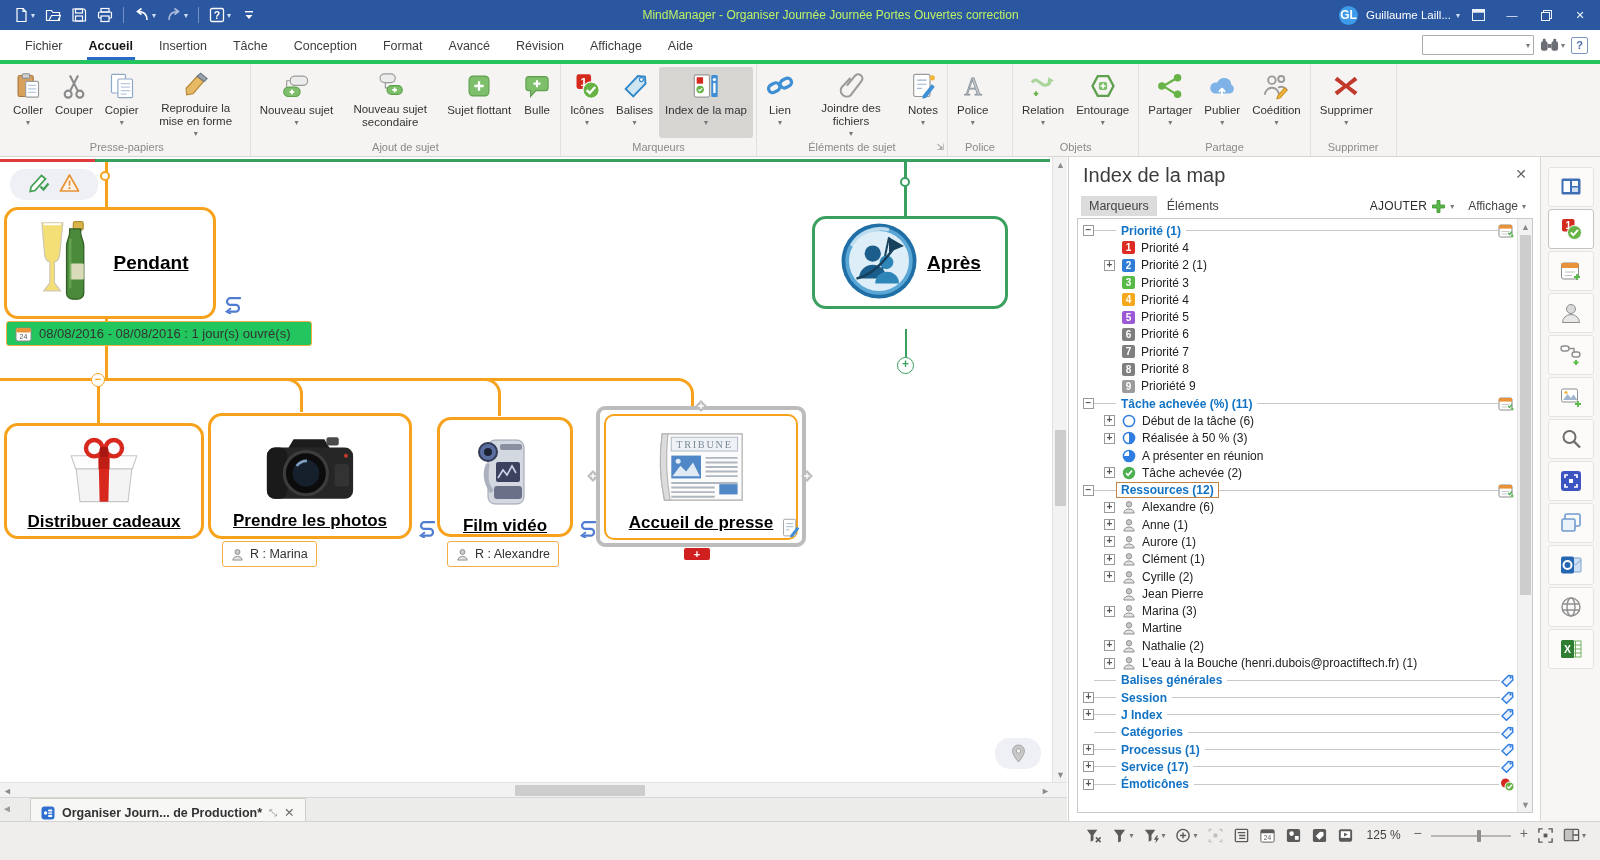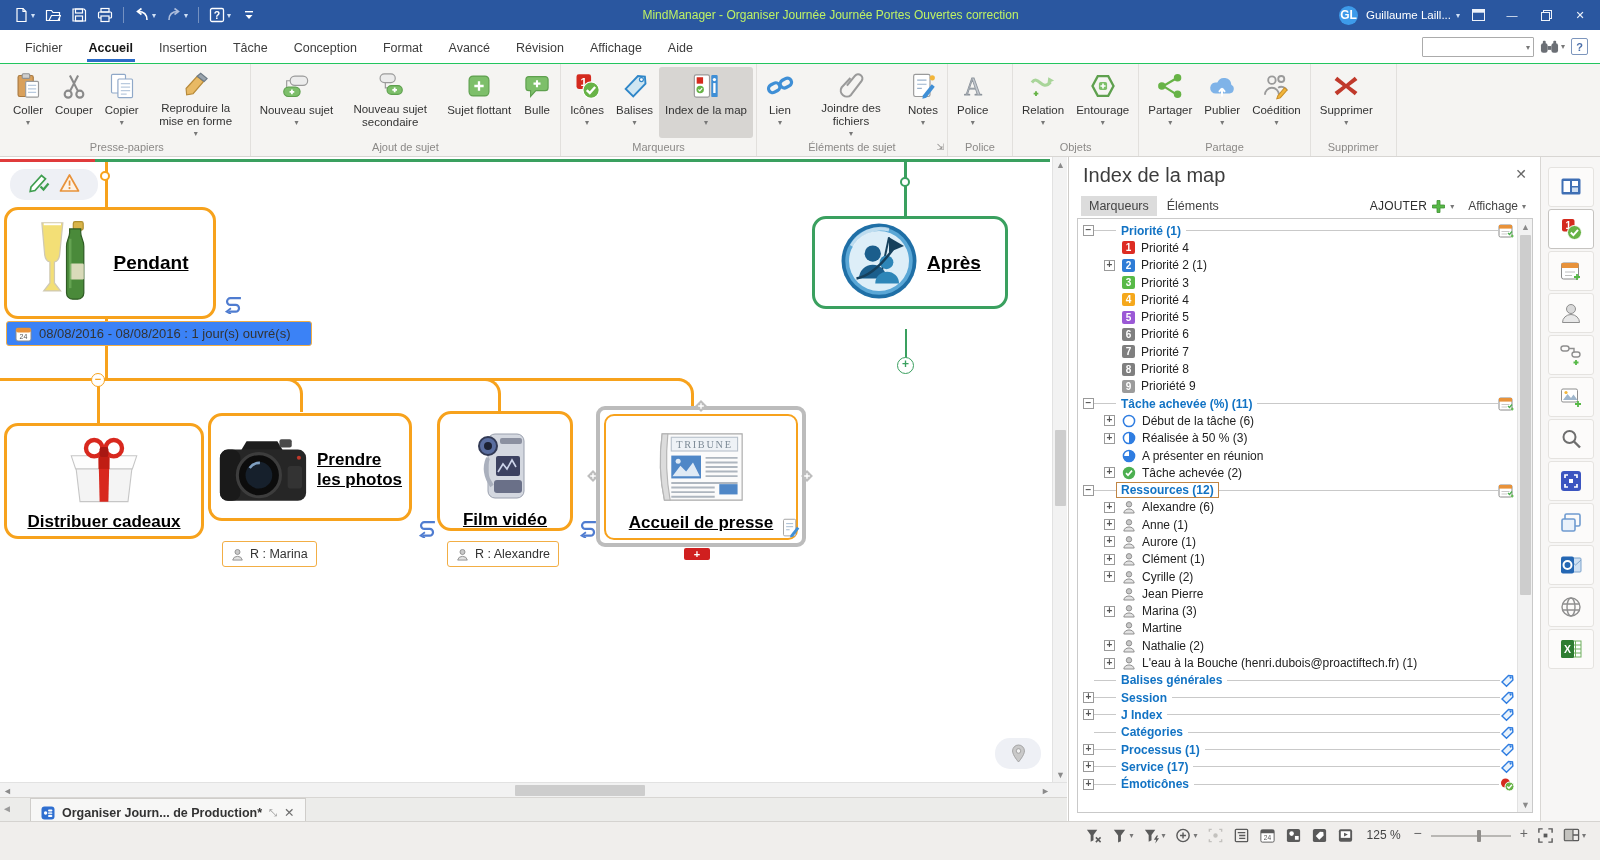--- a/index.html
+++ b/index.html
@@ -15,21 +15,21 @@
   .qchev{font-size:8px;color:#cfe0f5;}
   .qsep{width:1px;height:16px;background:rgba(255,255,255,.35);margin:0 5px;}
   .title{position:absolute;left:13px;right:0;text-align:center;font-size:12px;color:#bef264;pointer-events:none;margin-left:48px;}
   .tb-right{margin-left:auto;display:flex;align-items:center;gap:2px;padding-right:4px;z-index:2;}
   .avatar{width:19px;height:19px;border-radius:50%;background:#3d9bea;color:#fff;font-size:12px;font-weight:bold;
           display:flex;align-items:center;justify-content:center;text-align:right;}
   .uname{font-size:11.5px;margin:0 3px 0 6px;}
   .win-btn{width:32px;height:30px;display:flex;align-items:center;justify-content:center;font-size:11px;color:#eef3fa;}
 
   
-  .menubar{position:absolute;top:30px;height:34px;left:0;right:0;background:#fff;border-bottom:1px solid #22c55e;display:flex;align-items:center;}
+  .menubar{position:absolute;top:30px;height:34px;left:0;right:0;background:#fff;border-bottom:4px solid #22c55e;display:flex;align-items:center;}
   .menu-tabs{display:flex;padding-left:12px;}
   .mtab{padding:9px 13px 7px;font-size:12.5px;color:#3d3d3d;position:relative;cursor:default;}
   .mtab.active{font-weight:bold;color:#161616;}
   .mtab.active::after{content:"";position:absolute;left:11px;right:11px;bottom:0;height:3px;background:#2b6bc8;}
   .menubar-right{margin-left:auto;display:flex;align-items:center;gap:6px;padding-right:12px;}
   .searchbox{width:112px;height:20px;border:1px solid #ababab;border-radius:1px;background:#fff;font-size:11px;padding:0 16px 0 5px;position:relative;}
   .searchbox .dd{position:absolute;right:3px;top:5px;font-size:8px;color:#777;}
   .binocs{display:flex;align-items:center;gap:2px;}
   .helpbox{width:17px;height:17px;border:1.5px solid #7d96bd;border-radius:2px;color:#4a6ea9;font-weight:bold;font-size:11px;
            display:flex;align-items:center;justify-content:center;}
@@ -48,21 +48,21 @@
   .dlg-launch{position:absolute;right:3px;bottom:4px;font-size:9px;color:#8b8987;}
 
   
   .main{position:absolute;top:157px;left:0;right:0;height:664px;}
   .canvas{position:absolute;left:0;top:0;width:1052px;height:625px;background:#fff;overflow:hidden;}
   .cv{position:absolute;}
 
   .topic{border:3px solid var(--mm-orange);border-radius:14px;background:#fff;display:flex;align-items:center;justify-content:center;gap:8px;}
   .topic-label{font-weight:bold;color:#000000;text-decoration:underline;}
   .rsrc{border:1.5px solid #f2ae45;border-radius:3px;background:#fff;display:flex;align-items:center;gap:6px;padding:0 8px;font-size:12.5px;color:#333;}
-  .datelbl{border:1.5px solid #f2ae45;border-radius:3px;background:#3b82f6;display:flex;align-items:center;gap:7px;padding:0 8px;font-size:13px;color:#333;}
+  .datelbl{border:1.5px solid #f2ae45;border-radius:3px;background:#22c55e;display:flex;align-items:center;gap:7px;padding:0 8px;font-size:13px;color:#333;}
   .oline{background:var(--mm-orange);}
   .gline{background:var(--mm-green);}
   .circ{border-radius:50%;background:#fff;}
   .jcirc{width:14px;height:14px;border:1.5px solid var(--mm-orange);border-radius:50%;background:#fff;color:var(--mm-orange);
          font-size:11px;line-height:10px;text-align:center;font-weight:bold;}
   .gplus{width:17px;height:17px;border:1.5px solid var(--mm-green);border-radius:50%;background:#fff;color:var(--mm-green);
          font-size:12px;line-height:13px;text-align:center;font-weight:bold;}
   .curve{border-top:3px solid var(--mm-orange);border-right:3px solid var(--mm-orange);border-top-right-radius:16px;}
   .pill{background:#eef0f5;border-radius:15px;display:flex;align-items:center;justify-content:center;gap:6px;}
   .selframe{border:4px solid #bcbcbc;border-radius:9px;}
@@ -586,21 +586,21 @@
             <path d="M35 20 L45 20 L44 62 L36 62 z" fill="#d8281e"></path>
             <path d="M35 20 L45 20 L45 32 L35 32 z" fill="#c01d14"></path>
             <circle cx="31" cy="13" r="7.5" fill="none" stroke="#d8281e" stroke-width="4"></circle>
             <circle cx="49" cy="13" r="7.5" fill="none" stroke="#d8281e" stroke-width="4"></circle>
             <rect x="36" y="12" width="8" height="9" rx="2" fill="#a81712"></rect>
           </svg>
         </span>
         <span class="topic-label" style="font-size:17px;">Distribuer cadeaux</span>
       </div>
 
-      <div class="cv topic" style="left:208px;top:256px;width:204px;height:108px;gap:2px;padding-top:6px;">
+      <div class="cv topic" style="left:208px;top:256px;width:204px;height:126px;flex-direction:column;gap:2px;padding-top:6px;">
         <span>
           <svg width="104" height="78" viewBox="0 0 100 76">
             <path d="M34 12 h30 l6 10 H28 z" fill="#1c1c1c"></path>
             <rect x="8" y="20" width="84" height="50" rx="8" fill="#262626"></rect>
             <rect x="8" y="20" width="20" height="50" rx="8" fill="#1a1a1a"></rect>
             <rect x="66" y="10" width="12" height="8" rx="2" fill="#4a4a4a"></rect>
             <circle cx="46" cy="45" r="21" fill="#0c0c0c" stroke="#3d3d3d" stroke-width="3"></circle>
             <circle cx="46" cy="45" r="13" fill="#16202c"></circle>
             <path d="M37 38 a12 12 0 0 1 10 -5" stroke="#7f9fc0" stroke-width="2.5" fill="none"></path>
             <circle cx="85" cy="28" r="2" fill="#c0392b"></circle>
@@ -616,21 +616,21 @@
           </svg>
         <span>R : Marina</span>
       </div>
       <span class="cv" style="left:416px;top:362px;">
         <svg width="21" height="19" viewBox="0 0 20 18" fill="none" stroke="#4f7cd0" stroke-width="2.1">
             <path d="M18 3 H8 a3.2 3.2 0 0 0 0 6.4 h5 a3.2 3.2 0 0 1 0 6.4 H6"></path>
             <path d="M8.5 12.6 l-4.2 3.2 4.2 2.2" stroke-width="1.7"></path>
           </svg>
       </span>
 
-      <div class="cv topic" style="left:437px;top:254px;width:136px;height:120px;flex-direction:column;gap:0;padding-top:15px;">
+      <div class="cv topic" style="left:437px;top:260px;width:136px;height:120px;flex-direction:column;gap:0;padding-top:15px;">
         <span>
           <svg width="66" height="78" viewBox="0 0 66 78">
             <rect x="16" y="6" width="36" height="64" rx="7" fill="#d4d8e0" stroke="#9aa0ae"></rect>
             <circle cx="16" cy="18" r="9" fill="#5a6ea0" stroke="#323a55" stroke-width="2"></circle>
             <circle cx="16" cy="18" r="4" fill="#1d2233"></circle>
             <rect x="28" y="10" width="22" height="6" rx="2" fill="#8b90a0"></rect>
             <rect x="24" y="28" width="24" height="20" rx="2" fill="#3c4160"></rect>
             <path d="M26 44 l5 -8 4 5 5 -9 4 7" stroke="#cdd4ea" stroke-width="1.6" fill="none"></path>
             <rect x="22" y="52" width="28" height="13" rx="3" fill="#6a7088"></rect>
             <path d="M16 30 q-6 14 4 28" stroke="#aab0bd" stroke-width="4" fill="none"></path>

